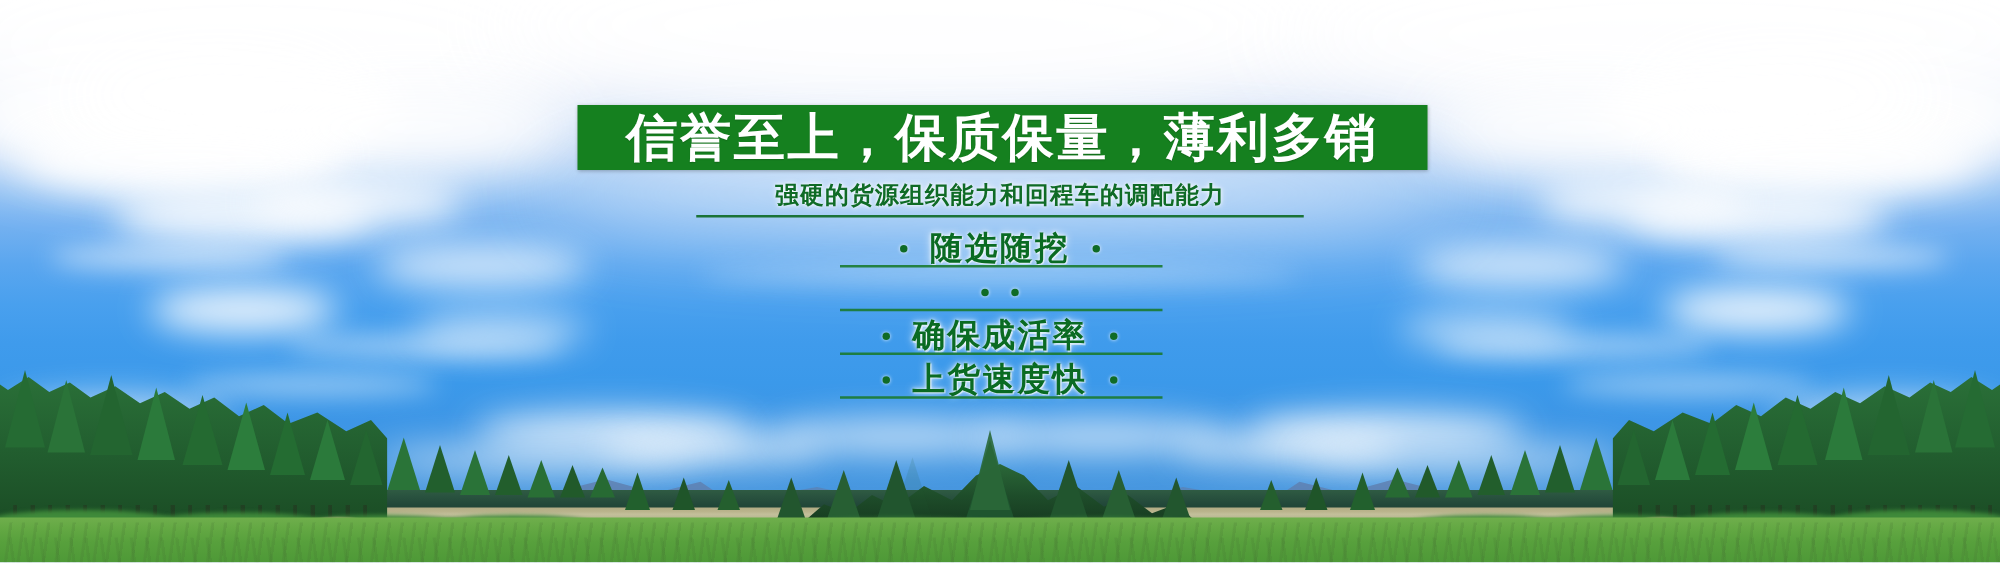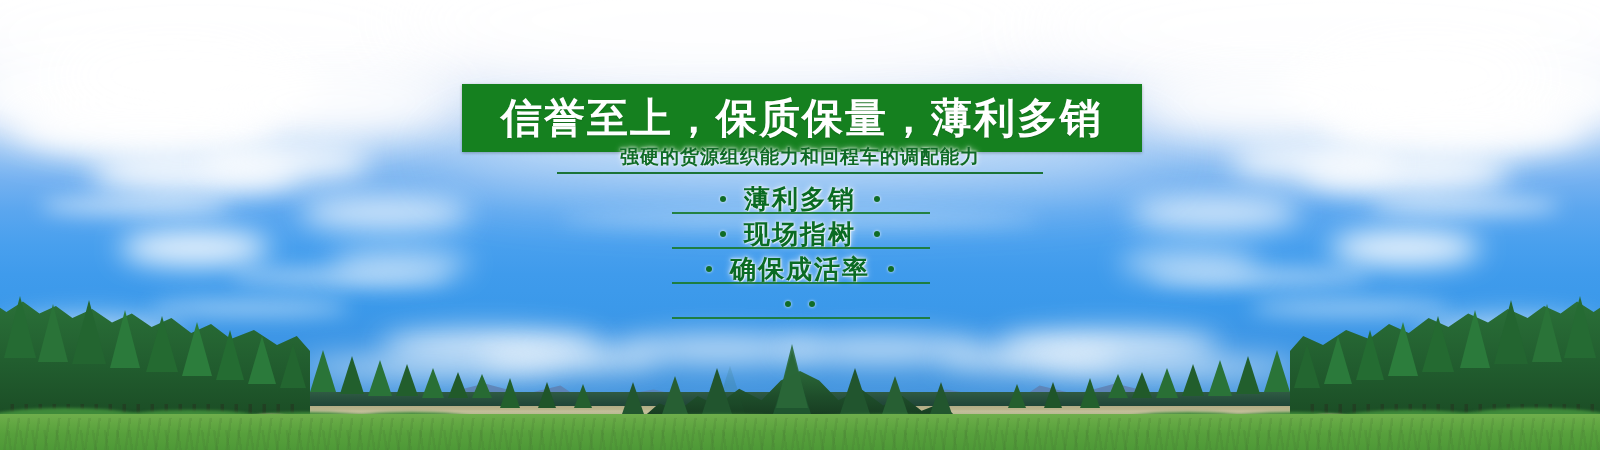--- a/index.html
+++ b/index.html
@@ -132,21 +132,21 @@
 
   
   .content{
     position:absolute;left:0;top:0;width:1600px;height:450px;
     text-align:center;
   }
 
   .headline-bar{
     position:absolute;
     left:462px;top:84px;
-    width:680px;height:68px;
+    width:680px;height:52px;
     background:#15801f;
     box-shadow:0 1px 3px rgba(0,0,0,.28);
     display:flex;align-items:center;justify-content:center;
   }
   .headline-bar .headline-text{
     color:#ffffff;
     font-size:41px;
     font-weight:bold;
     letter-spacing:2px;
     line-height:1;
@@ -382,47 +382,47 @@
     </div>
 
     <div class="subtitle">强硬的货源组织能力和回程车的调配能力</div>
     <div class="subtitle-rule"></div>
 
     <div class="bullets">
 
       <div class="bullet-row">
         <div class="bullet-inner">
           <span class="dot"></span>
-          <span class="bullet-text">薄利多销</span>
+          <span class="bullet-text">随选随挖</span>
           <span class="dot"></span>
         </div>
         <div class="bullet-rule" style="top:31px;"></div>
       </div>
 
       <div class="bullet-row">
         <div class="bullet-inner">
           <span class="dot"></span>
-          <span class="bullet-text">现场指树</span>
           <span class="dot"></span>
         </div>
         <div class="bullet-rule" style="top:31px;"></div>
       </div>
 
       <div class="bullet-row">
         <div class="bullet-inner">
           <span class="dot"></span>
           <span class="bullet-text">确保成活率</span>
           <span class="dot"></span>
         </div>
         <div class="bullet-rule" style="top:31px;"></div>
       </div>
 
       <div class="bullet-row">
         <div class="bullet-inner">
           <span class="dot"></span>
+          <span class="bullet-text">上货速度快</span>
           <span class="dot"></span>
         </div>
         <div class="bullet-rule" style="top:31px;"></div>
       </div>
 
 
     </div>
   </div>
 
 </div>

